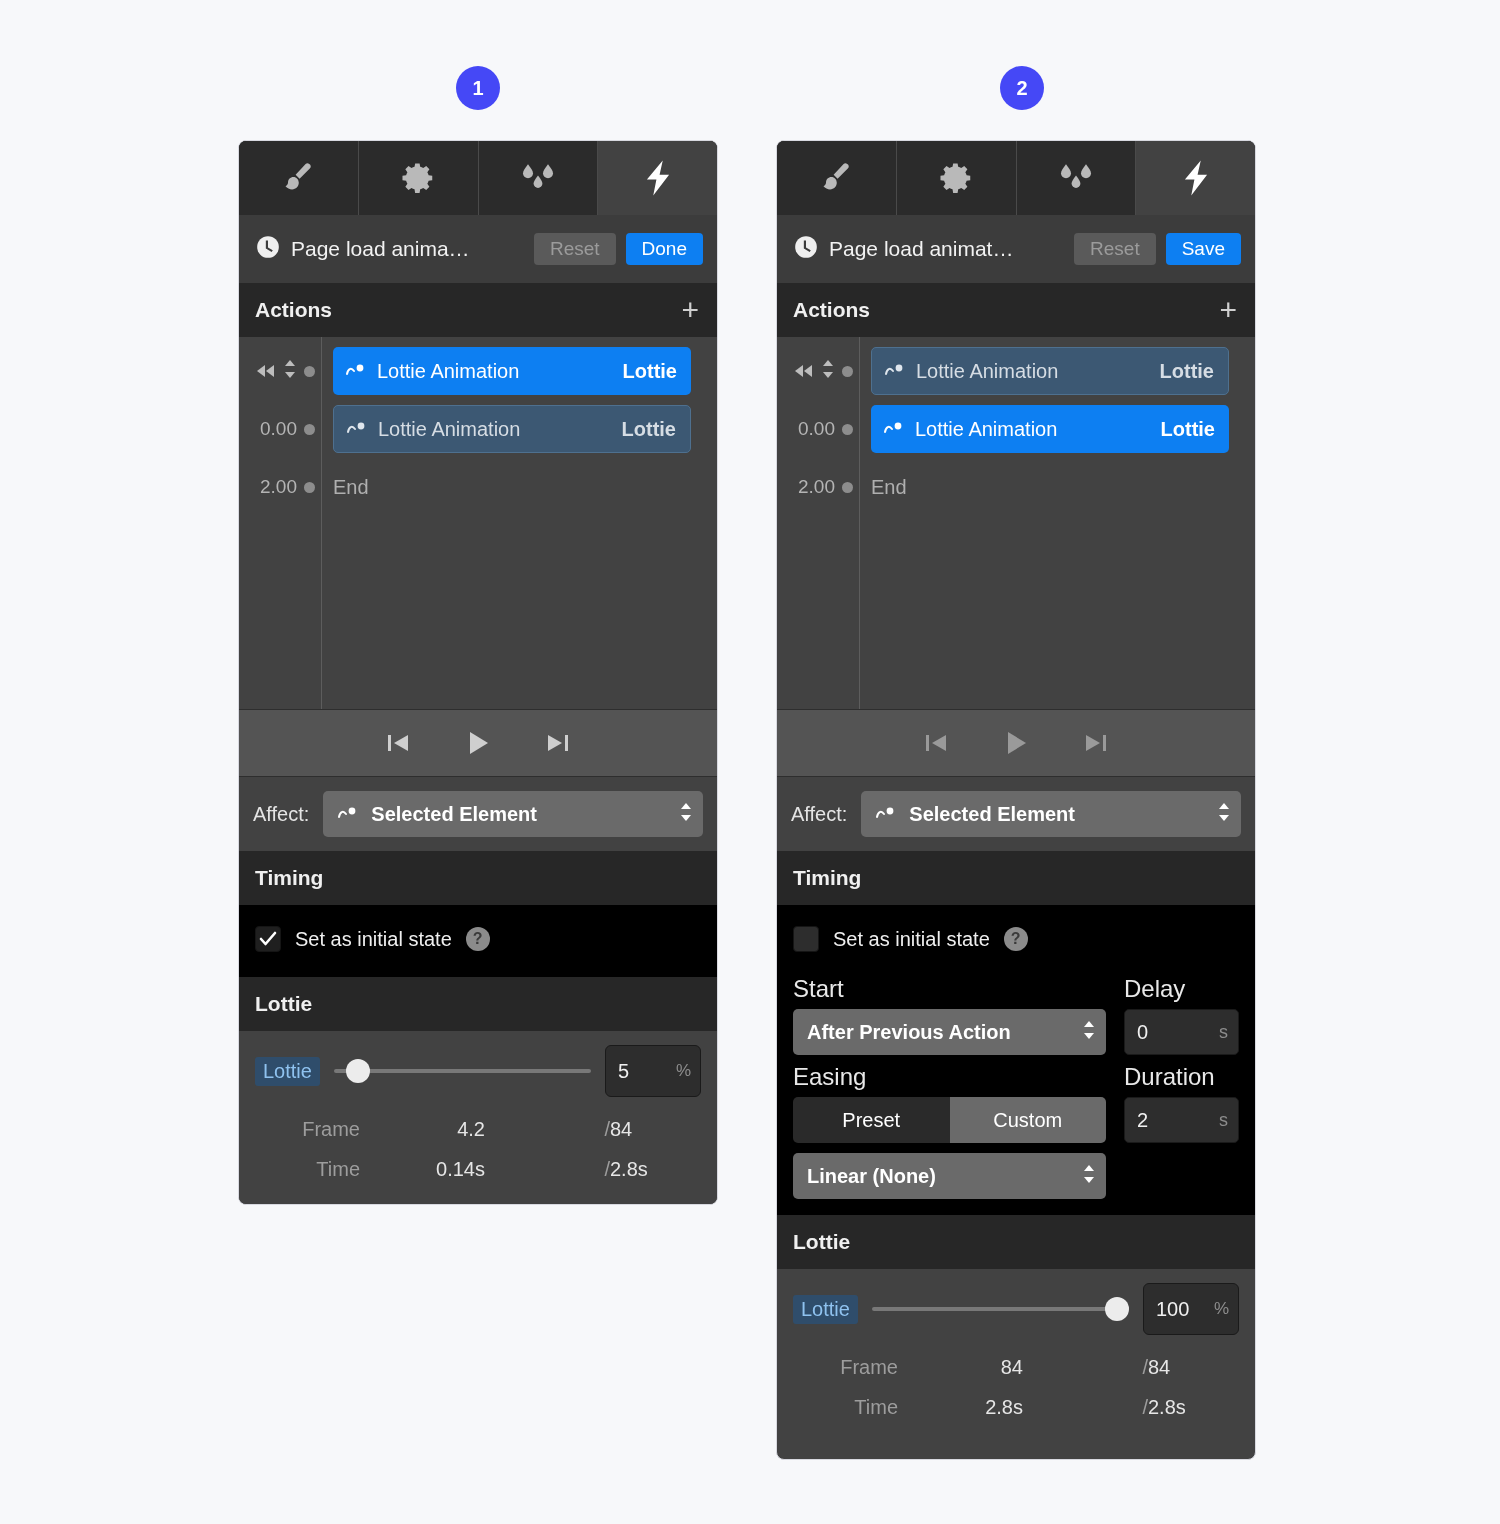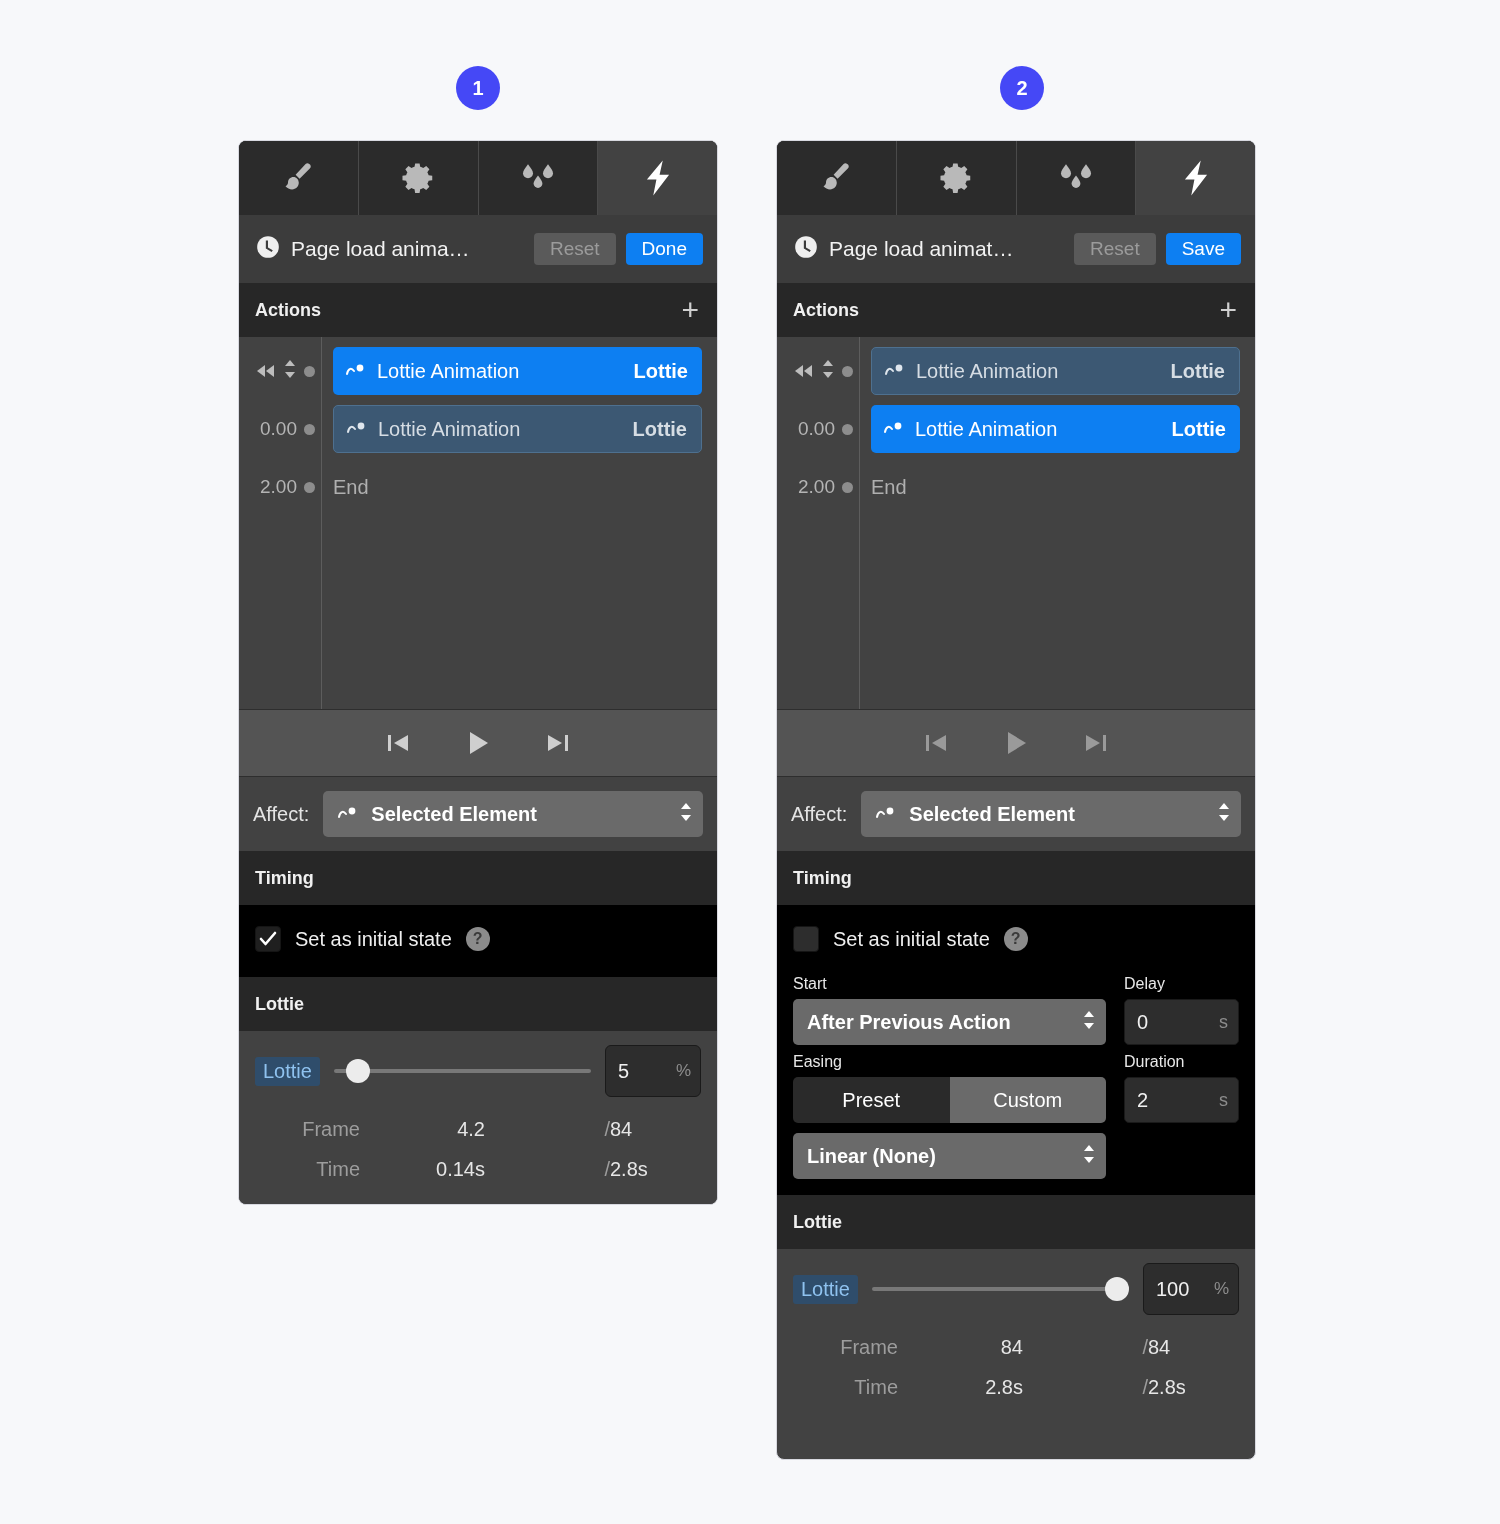--- a/index.html
+++ b/index.html
@@ -78,29 +78,29 @@
   .btn-reset { background: #5a5a5a; color: #9b9b9b; }
   .btn-primary { background: #0d7ff2; color: #ffffff; }
 
   
   .section-head {
     display: flex; align-items: center; justify-content: space-between;
     height: 54px;
     padding: 0 16px;
     background: #272727;
   }
-  .section-head .label { font-size: 18px; font-weight: bold; color: #f0f0f0; }
+  .section-head .label { font-size: 21px; font-weight: bold; color: #f0f0f0; }
   .plus-btn {
     background: none; border: none; cursor: pointer;
     color: #d0d0d0; font-size: 30px; line-height: 1;
     padding: 0 2px;
   }
 
   
-  .timeline { position: relative; background: #424242; padding: 10px 5px 8px 0; }
+  .timeline { position: relative; background: #424242; padding: 10px 16px 8px 0; }
   .timeline-rule {
     position: absolute; left: 82px; top: 0; bottom: 0;
     width: 1px; background: #5d5d5d;
   }
   .act-row { display: flex; align-items: center; height: 48px; margin-bottom: 10px; }
   .act-row.end-row { margin-bottom: 0; }
   .act-gutter {
     width: 82px; flex: 0 0 82px;
     display: flex; align-items: center; justify-content: flex-end;
     gap: 6px; padding-right: 6px;
@@ -173,21 +173,21 @@
   .check-label { font-size: 20px; color: #efefef; }
   .help-icon {
     width: 24px; height: 24px; border-radius: 50%;
     background: #8b8b8b; color: #3a3a3a;
     font-size: 16px; font-weight: bold;
     display: flex; align-items: center; justify-content: center;
     cursor: pointer;
   }
 
   .field-grid { display: grid; grid-template-columns: 1fr 115px; gap: 0 18px; margin-top: 6px; }
-  .field-label { font-size: 16px; color: #e8e8e8; margin: 8px 0 6px 0; }
+  .field-label { font-size: 24px; color: #e8e8e8; margin: 8px 0 6px 0; }
   .numbox {
     height: 46px; border-radius: 5px;
     background: #2d2d2d; border: 1px solid #1a1a1a;
     display: flex; align-items: center;
     padding: 0 10px 0 12px;
     font-size: 20px; color: #f0f0f0;
     cursor: text;
   }
   .numbox .num { flex: 1 1 auto; }
   .numbox .unit { color: #8d8d8d; font-size: 18px; }

